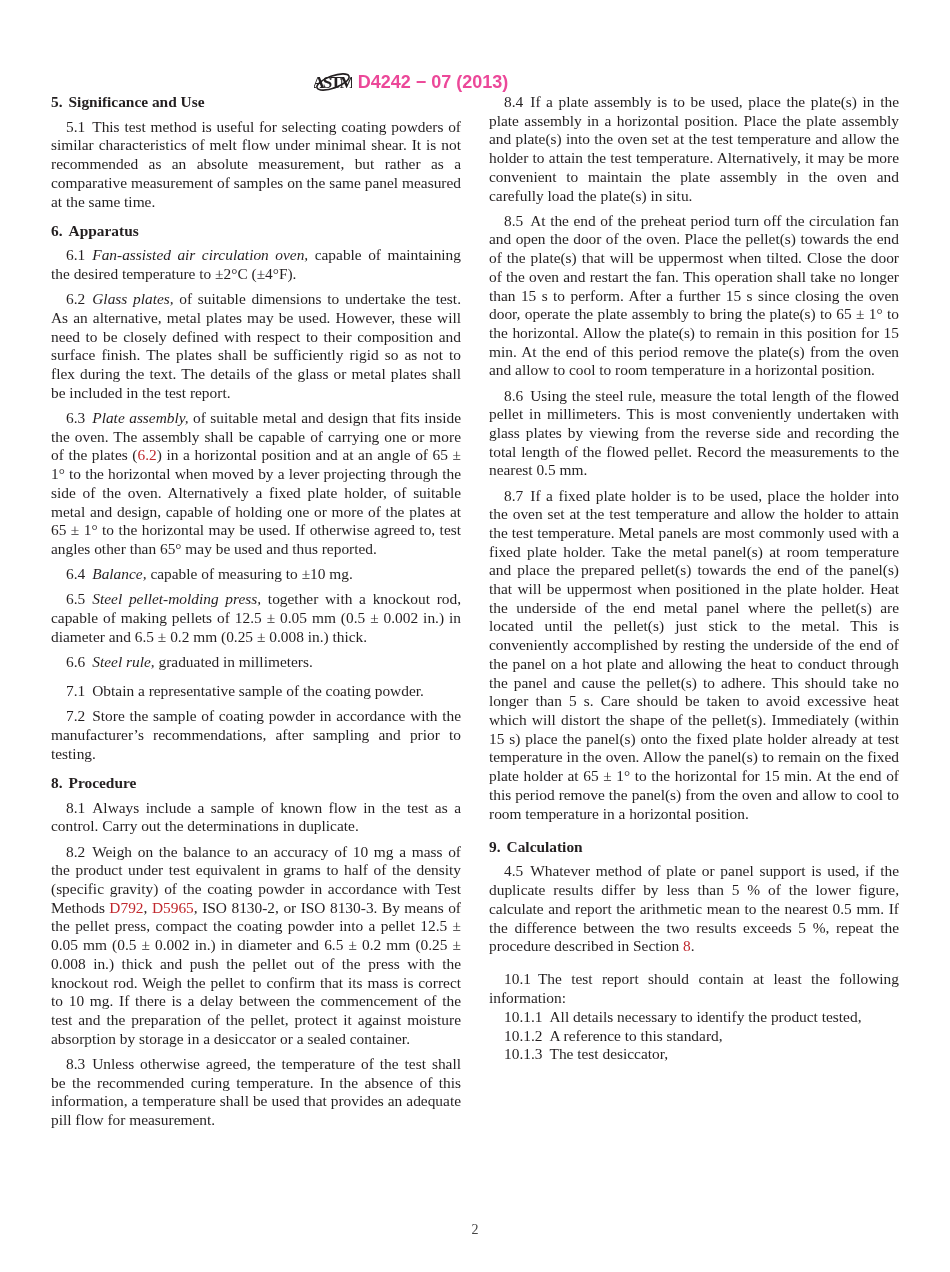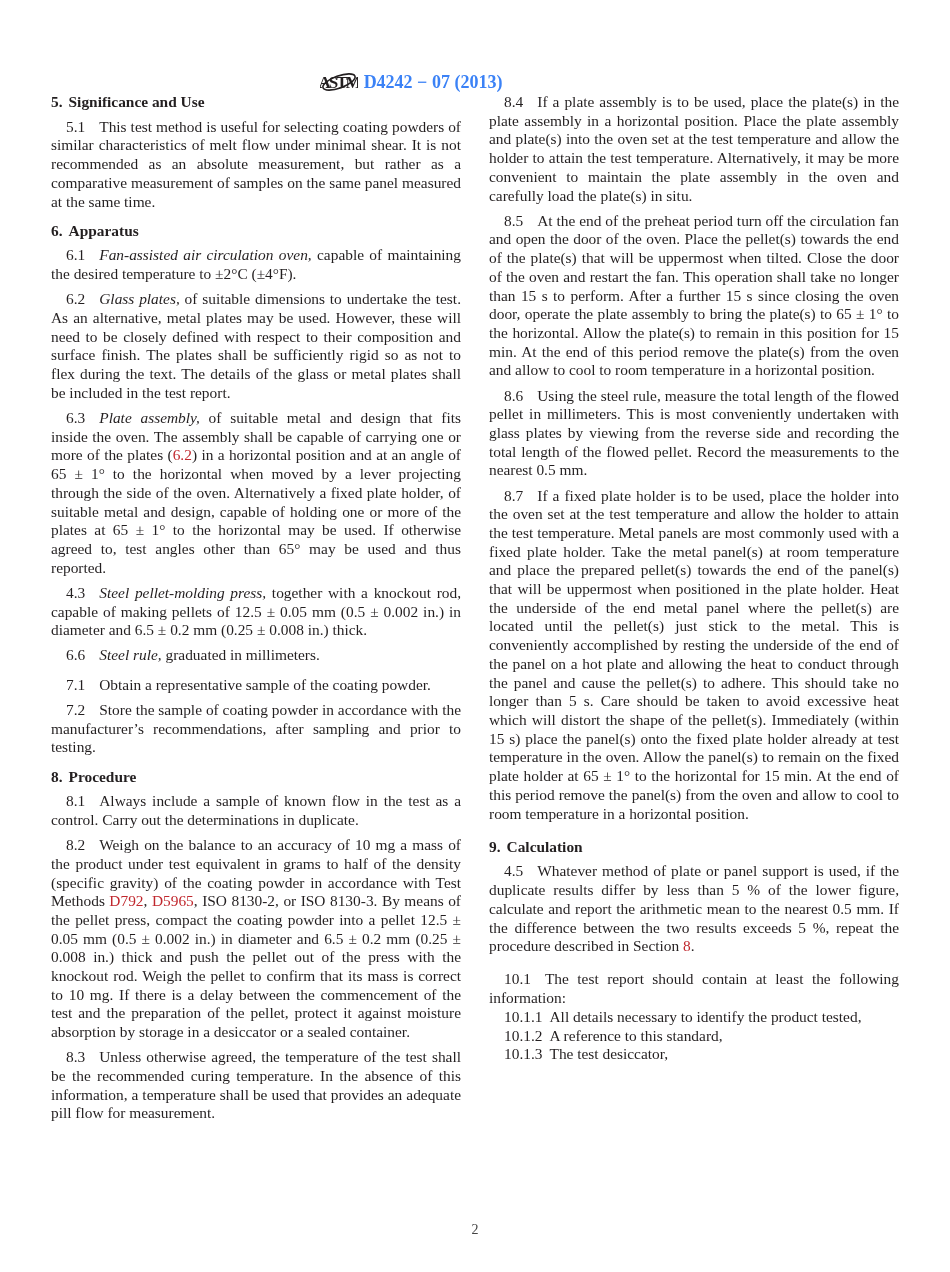--- a/index.html
+++ b/index.html
@@ -3,36 +3,36 @@
 <meta charset="utf-8">
 <style>
   html, body { margin: 0; padding: 0; background: #ffffff; }
   body { width: 950px; height: 1272px; position: relative; overflow: hidden; color: #1a1a1a; }
   .header {
     position: absolute; top: 56px; left: 0; width: 822px; height: 28px;
     display: flex; justify-content: center; align-items: center; gap: 6px; margin-top: 12px;
   }
   .logo { width: 38px; height: 26px; display: inline-block; }
   .designation {
-    font-family: Liberation Serif, serif; font-weight: bold; font-size: 18px; color: #3b82f6;
+    font-family: Liberation Sans, sans-serif; font-weight: bold; font-size: 18px; color: #ec4899;
   }
   .col {
     position: absolute; top: 93px; width: 410px;
     font-family: "Liberation Serif", serif; font-size: 15.4px; line-height: 18.7px;
     text-align: justify; color: #231f20;
   }
   .col.left { left: 51px; }
   .col.right { left: 489px; }
   .sec-title {
     font-family: Liberation Serif, serif; font-weight: bold; font-size: 15.4px;
     margin: 0 0 6px 0; line-height: 18.7px; text-align: left;
   }
   .sec-title .num { margin-right: 6px; }
   p.para { margin: 0 0 6.5px 0; text-indent: 15px; }
-  p.para .pnum { margin-right: 14px; }
+  p.para .pnum { margin-right: 7px; }
   p.list { margin: 0; text-indent: 15px; text-align: left; }
   .gap-sec { height: 4px; }
   em { font-style: italic; }
   a.ref { color: #c0272d; text-decoration: none; }
   .page-num {
     position: absolute; top: 1222px; left: 0; width: 950px; text-align: center;
     font-family: "Liberation Serif", serif; font-size: 14px; color: #444;
   }
 </style>
 </head>
@@ -55,21 +55,22 @@
   </div>
   <p class="para"><span class="pnum">5.1</span><span>This test method is useful for selecting coating powders of similar characteristics of melt flow under minimal shear. It is not recommended as an absolute measurement, but rather as a comparative measurement of samples on the same panel measured at the same time.</span></p>
   <div class="gap-sec"></div>
 
   <div class="sec-title">
     <span class="num">6.</span><span>Apparatus</span>
   </div>
   <p class="para"><span class="pnum">6.1</span><em>Fan-assisted air circulation oven,</em><span> capable of maintaining the desired temperature to ±2°C (±4°F).</span></p>
   <p class="para"><span class="pnum">6.2</span><em>Glass plates,</em><span> of suitable dimensions to undertake the test. As an alternative, metal plates may be used. However, these will need to be closely defined with respect to their composition and surface finish. The plates shall be sufficiently rigid so as not to flex during the text. The details of the glass or metal plates shall be included in the test report.</span></p>
   <p class="para"><span class="pnum">6.3</span><em>Plate assembly,</em><span> of suitable metal and design that fits inside the oven. The assembly shall be capable of carrying one or more of the plates (</span><a class="ref" href="#">6.2</a><span>) in a horizontal position and at an angle of 65 ± 1° to the horizontal when moved by a lever projecting through the side of the oven. Alternatively a fixed plate holder, of suitable metal and design, capable of holding one or more of the plates at 65 ± 1° to the horizontal may be used. If otherwise agreed to, test angles other than 65° may be used and thus reported.</span></p>
-  <p class="para"><span class="pnum">4.3</span><em>Steel pellet-molding press,</em><span> together with a knockout rod, capable of making pellets of 12.5 ± 0.05 mm (0.5 ± 0.002 in.) in diameter and 6.5 ± 0.2 mm (0.25 ± 0.008 in.) thick.</span></p>
+  <p class="para"><span class="pnum">6.4</span><em>Balance,</em><span> capable of measuring to ±10 mg.</span></p>
+  <p class="para"><span class="pnum">6.5</span><em>Steel pellet-molding press,</em><span> together with a knockout rod, capable of making pellets of 12.5 ± 0.05 mm (0.5 ± 0.002 in.) in diameter and 6.5 ± 0.2 mm (0.25 ± 0.008 in.) thick.</span></p>
   <p class="para"><span class="pnum">6.6</span><em>Steel rule,</em><span> graduated in millimeters.</span></p>
   <div class="gap-sec"></div>
 
   <p class="para"><span class="pnum">7.1</span><span>Obtain a representative sample of the coating powder.</span></p>
   <p class="para"><span class="pnum">7.2</span><span>Store the sample of coating powder in accordance with the manufacturer’s recommendations, after sampling and prior to testing.</span></p>
   <div class="gap-sec"></div>
 
   <div class="sec-title">
     <span class="num">8.</span><span>Procedure</span>
   </div>

